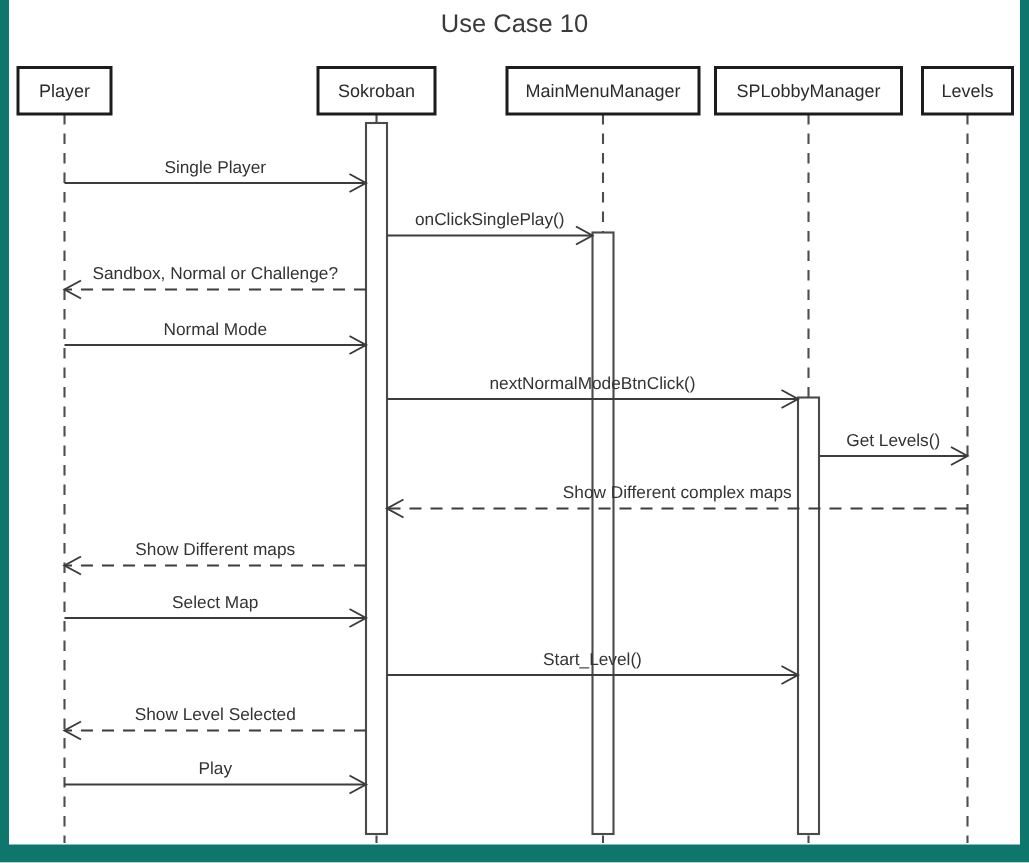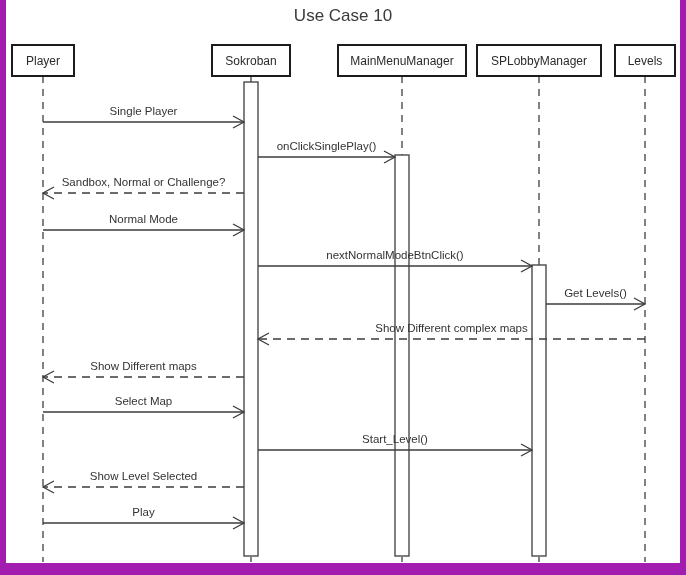--- a/index.html
+++ b/index.html
@@ -6,21 +6,21 @@
   html, body {
     margin: 0;
     padding: 0;
     background: #f2f2f2;
     font-family: "Liberation Sans", sans-serif;
   }
   #page {
     position: relative;
     width: 686px;
     height: 575px;
-    background: #a21caf;
+    background: #0f766e;
     overflow: hidden;
   }
   #canvas {
     position: absolute;
     left: 6px;
     top: 0px;
     width: 674px;
     height: 563px;
     background: #ffffff;
   }

